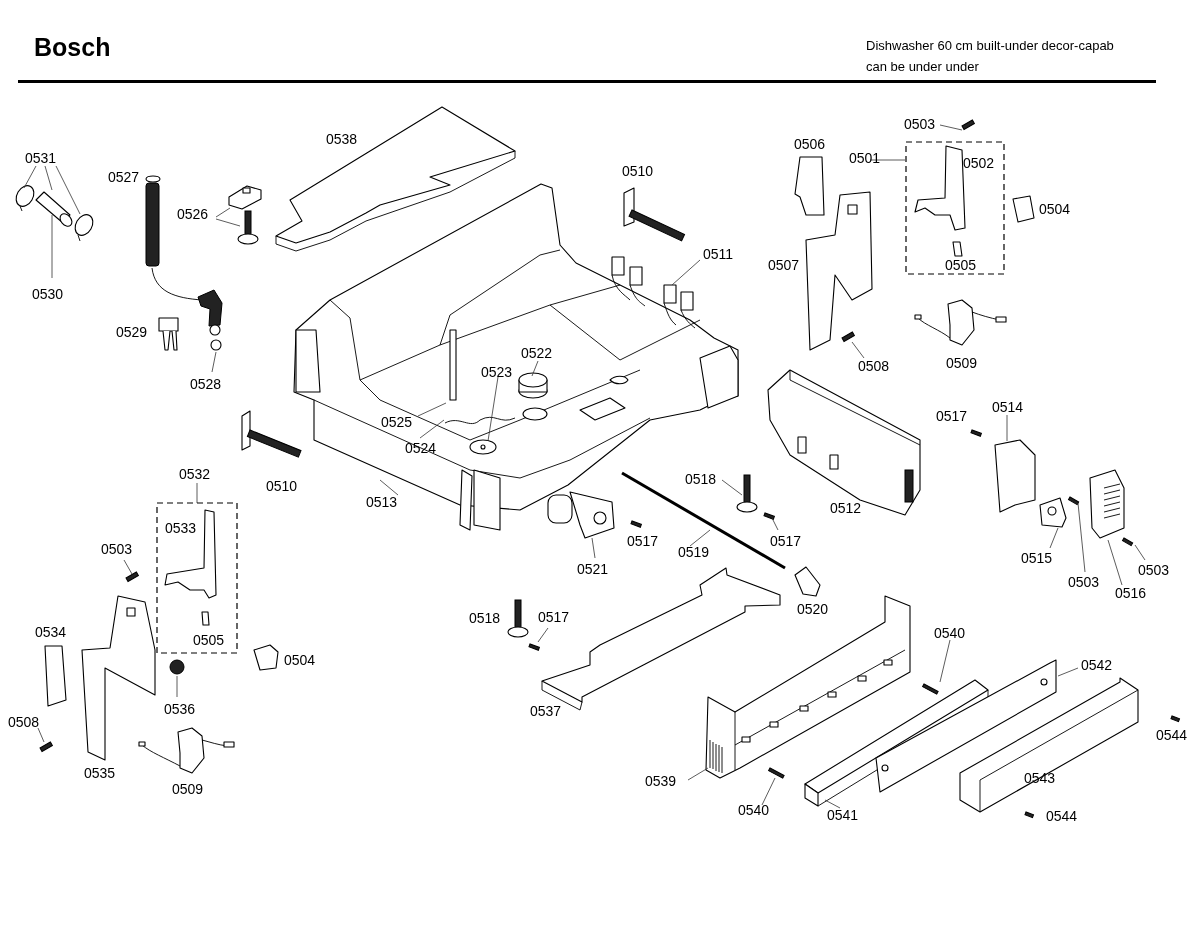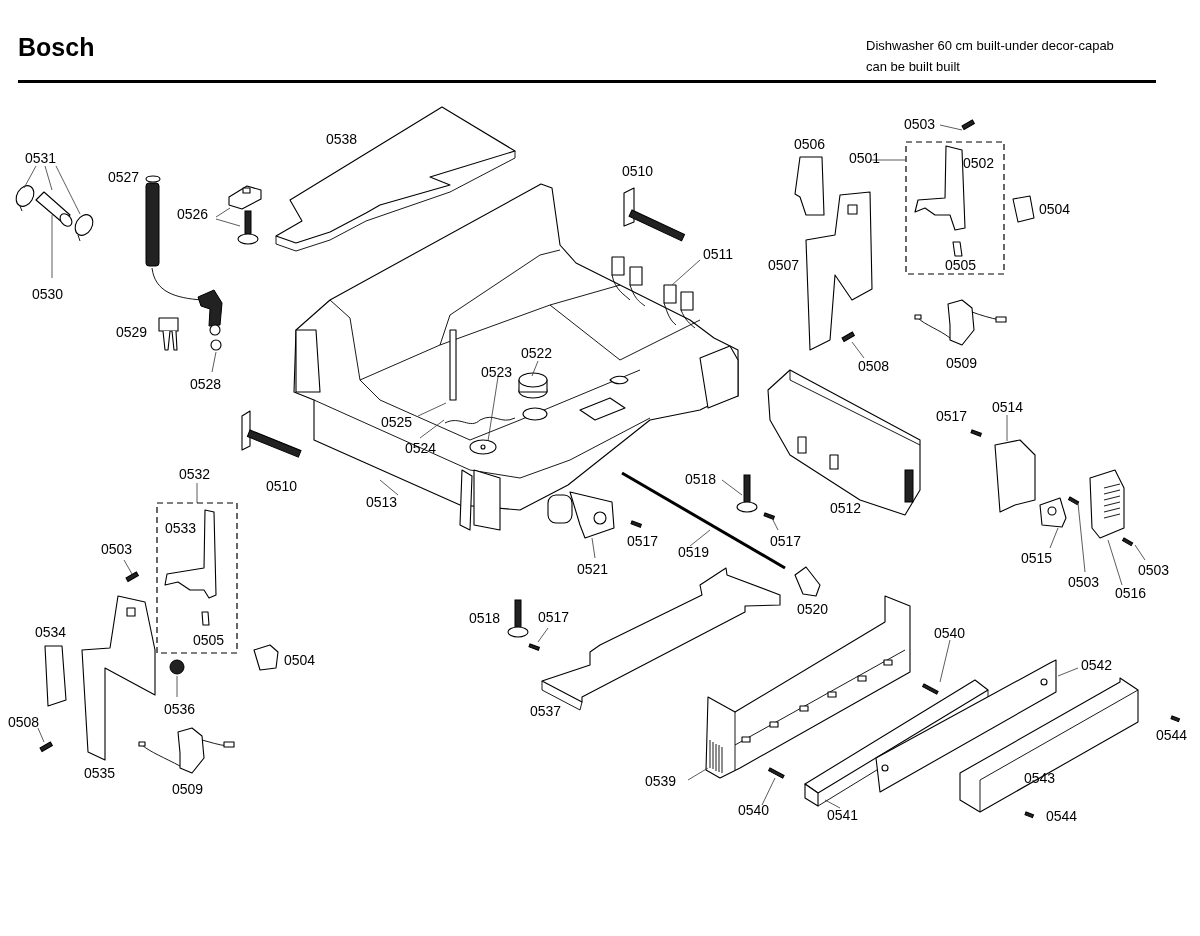--- a/index.html
+++ b/index.html
@@ -1,35 +1,35 @@
 <!DOCTYPE html>
 <html><head>
 <meta charset="utf-8">
 <style>
   html, body { margin:0; padding:0; background:#ffffff; }
   body { width:1200px; height:936px; position:relative; overflow:hidden; font-family:"Liberation Sans", sans-serif; color:#000; }
-  .brand { position:absolute; left:18px; top:33px; font-size:25px; font-weight:bold; letter-spacing:0px; }
+  .brand { position:absolute; left:34px; top:33px; font-size:25px; font-weight:bold; letter-spacing:0px; }
   .subtitle { position:absolute; left:866px; font-size:13px; line-height:18px; }
   .sub1 { top:37px; }
   .sub2 { top:58px; }
   .rule { position:absolute; left:18px; top:80px; width:1138px; height:3px; background:#000; }
   svg.diagram { position:absolute; left:0; top:0; }
   .part { fill:#ffffff; stroke:#000; stroke-width:1.1; stroke-linejoin:round; }
   .dark { fill:#222; stroke:#000; stroke-width:1; }
   .line { fill:none; stroke:#000; stroke-width:0.9; }
   .leader { fill:none; stroke:#333; stroke-width:0.8; }
   .dash { fill:none; stroke:#000; stroke-width:1.2; stroke-dasharray:6 4; }
   .lbl { font-family:"Liberation Sans", sans-serif; font-size:14px; fill:#000; }
 </style>
 </head>
 <body>
 
 <div class="brand">Bosch</div>
 <div class="subtitle sub1">Dishwasher 60 cm built-under decor-capab</div>
-<div class="subtitle sub2">can be built built</div>
+<div class="subtitle sub2">can be under under</div>
 <div class="rule"></div>
 
 <svg class="diagram" width="1200" height="936" viewBox="0 0 1200 936">
 
   <g>
     <ellipse class="part" cx="25" cy="196" rx="8" ry="11" transform="rotate(30 25 196)"></ellipse>
     <path class="part" d="M36 200 L63 223 L70 215 L44 192 Z"></path>
     <ellipse class="part" cx="66" cy="220" rx="5" ry="7" transform="rotate(-40 66 220)"></ellipse>
     <ellipse class="part" cx="84" cy="225" rx="8" ry="11" transform="rotate(30 84 225)"></ellipse>
     <line class="line" x1="20" y1="206" x2="22" y2="211"></line>

